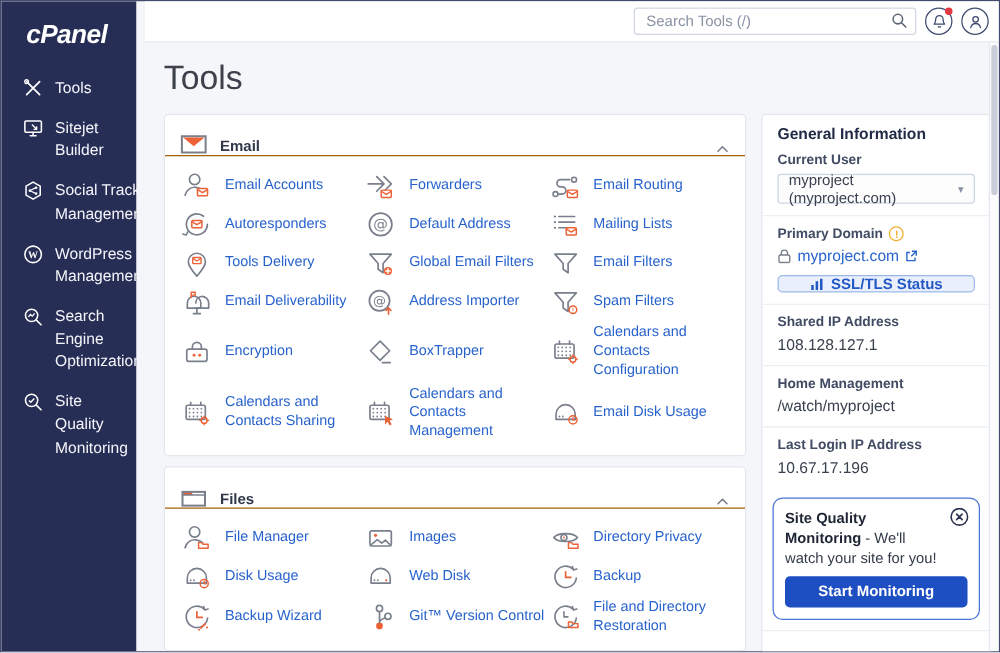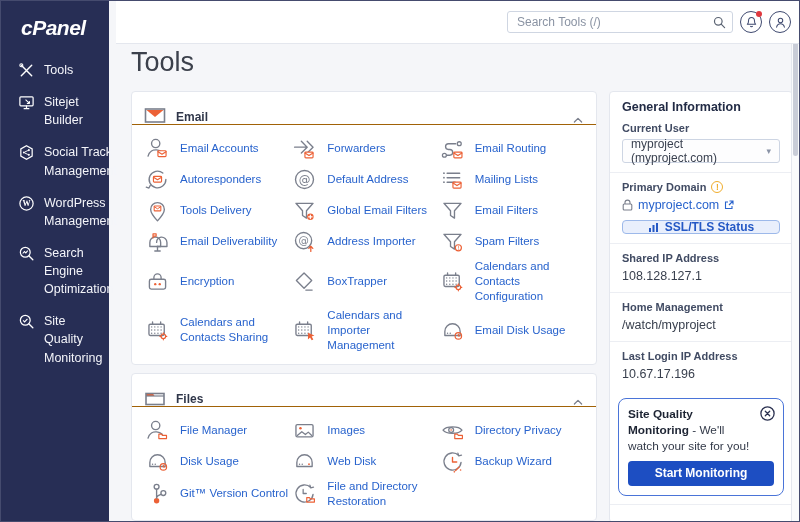--- a/index.html
+++ b/index.html
@@ -6,21 +6,21 @@
   html,body { width:800px; height:522px; font-family:"Liberation Sans", sans-serif; }
   .window { position:relative; width:800px; height:522px; background:#f5f6f9; overflow:hidden; border:1px solid #454b6e; }
 
   
   .sidebar { position:absolute; left:0; top:0; bottom:0; width:108px; background:#272e55; color:#fff; z-index:3; }
   .logo { font-style:italic; font-weight:bold; font-size:21px; letter-spacing:-.5px; padding:15px 0 14px 20px; }
   .nav-item { display:flex; gap:9px; padding:7px 8px 7px 17px; font-size:12.5px; line-height:1.45; cursor:pointer; color:#f4f5fa; }
   .nav-item .nicon { width:17px; height:17px; flex:0 0 17px; margin-top:1px; }
 
   
-  .topbar { position:absolute; left:115px; right:0; top:0; height:43px; background:#fff; border-bottom:1px solid #e4e7ee; display:flex; align-items:center; justify-content:flex-end; padding-right:8px; gap:7px; z-index:2; }
+  .topbar { position:absolute; left:115px; right:0; top:0; height:33px; background:#fff; border-bottom:1px solid #e4e7ee; display:flex; align-items:center; justify-content:flex-end; padding-right:8px; gap:7px; z-index:2; }
   .searchbox { position:relative; width:226px; height:22px; }
   .searchbox input { width:100%; height:100%; border:1px solid #cfd6e2; border-radius:3px; padding:0 26px 0 9px; font-size:12px; color:#555; outline:none; font-family:"Liberation Sans", sans-serif; }
   .searchbox input::placeholder { color:#8a93a3; }
   .search-mag { position:absolute; right:7px; top:4px; width:13px; height:13px; }
   .round-btn { position:relative; width:22px; height:22px; border-radius:50%; border:1px solid #3f4a70; background:#fff; display:flex; align-items:center; justify-content:center; cursor:pointer; }
   .red-dot { position:absolute; top:-1px; right:-1px; width:6px; height:6px; border-radius:50%; background:#e0383e; }
 
   
   .content { position:absolute; left:115px; top:33px; right:0; bottom:0; overflow:hidden; }
   .page-title { font-size:27px; font-weight:300; color:#3c414c; margin:13px 0 13px 15px; }
@@ -330,21 +330,21 @@
                     <circle cx="8.5" cy="14.5" r=".8" fill="#7a7f8c"></circle>
                     <circle cx="12" cy="14.5" r=".8" fill="#7a7f8c"></circle>
                     <circle cx="15.5" cy="14.5" r=".8" fill="#7a7f8c"></circle>
                     <circle cx="19" cy="14.5" r=".8" fill="#7a7f8c"></circle>
                     <circle cx="8.5" cy="18" r=".8" fill="#7a7f8c"></circle>
                     <circle cx="12" cy="18" r=".8" fill="#7a7f8c"></circle>
                     <circle cx="15.5" cy="18" r=".8" fill="#7a7f8c"></circle>
                     <circle cx="19" cy="18" r=".8" fill="#7a7f8c"></circle>
                     <path d="M19 17.5l7 3-3 1.2 1.8 3.2-1.8 1-1.8-3.2-2.4 2.3z" fill="#ec6136"></path>
                   </svg></span>
-                <span class="tlabel">Calendars and Importer Management</span>
+                <span class="tlabel">Calendars and Contacts Management</span>
               </div>
               <div class="tool-item">
                 <span class="ticon"><svg viewBox="0 0 30 30" width="100%" height="100%">
                     <path d="M6.5 20.5v-4.5a8.5 8.5 0 0 1 17 0v4.5z M6.5 20.5h17" fill="none" stroke="#7a7f8c" stroke-width="1.5" stroke-linecap="round" stroke-linejoin="round"></path>
                     <circle cx="9.5" cy="18" r=".8" fill="#7a7f8c"></circle>
                     <circle cx="12.5" cy="18" r=".8" fill="#7a7f8c"></circle>
                     <circle cx="21.5" cy="21" r="3.6" fill="none" stroke="#ec6136" stroke-width="1.3"></circle>
                     <path d="M21.5 19v2.2h1.8" fill="none" stroke="#ec6136" stroke-width="1.2" stroke-linecap="round" stroke-linejoin="round"></path>
                   </svg></span>
                 <span class="tlabel">Email Disk Usage</span>
@@ -406,20 +406,28 @@
                     <circle cx="12.5" cy="18" r=".8" fill="#7a7f8c"></circle>
                     <circle cx="20" cy="18" r="1" fill="#ec6136"></circle>
                   </svg></span>
                 <span class="tlabel">Web Disk</span>
               </div>
               <div class="tool-item">
                 <span class="ticon"><svg viewBox="0 0 30 30" width="100%" height="100%">
                     <path d="M24.5 16a9.5 9.5 0 1 1-2.6-7.6" fill="none" stroke="#7a7f8c" stroke-width="1.5" stroke-linecap="round" stroke-linejoin="round"></path>
                     <path d="M21 5.8l1 3 3-.8" fill="none" stroke="#7a7f8c" stroke-width="1.4" stroke-linecap="round" stroke-linejoin="round"></path>
                     <path d="M15 10.5v5h4.7" fill="none" stroke="#ec6136" stroke-width="1.5" stroke-linecap="round" stroke-linejoin="round"></path>
+                  </svg></span>
+                <span class="tlabel">Backup</span>
+              </div>
+              <div class="tool-item">
+                <span class="ticon"><svg viewBox="0 0 30 30" width="100%" height="100%">
+                    <path d="M24.5 16a9.5 9.5 0 1 1-2.6-7.6" fill="none" stroke="#7a7f8c" stroke-width="1.5" stroke-linecap="round" stroke-linejoin="round"></path>
+                    <path d="M21 5.8l1 3 3-.8" fill="none" stroke="#7a7f8c" stroke-width="1.4" stroke-linecap="round" stroke-linejoin="round"></path>
+                    <path d="M15 10.5v5h4.7" fill="none" stroke="#ec6136" stroke-width="1.5" stroke-linecap="round" stroke-linejoin="round"></path>
                     <path d="M18.5 25l4-4" fill="none" stroke="#ec6136" stroke-width="1.4" stroke-linecap="round" stroke-linejoin="round"></path>
                     <circle cx="24" cy="24.5" r=".9" fill="#ec6136"></circle>
                     <circle cx="17" cy="26.5" r=".9" fill="#ec6136"></circle>
                   </svg></span>
                 <span class="tlabel">Backup Wizard</span>
               </div>
               <div class="tool-item">
                 <span class="ticon"><svg viewBox="0 0 30 30" width="100%" height="100%">
                     <circle cx="14" cy="7.5" r="2.7" fill="none" stroke="#7a7f8c" stroke-width="1.5"></circle>
                     <circle cx="21.5" cy="14.5" r="2.7" fill="none" stroke="#7a7f8c" stroke-width="1.5"></circle>

